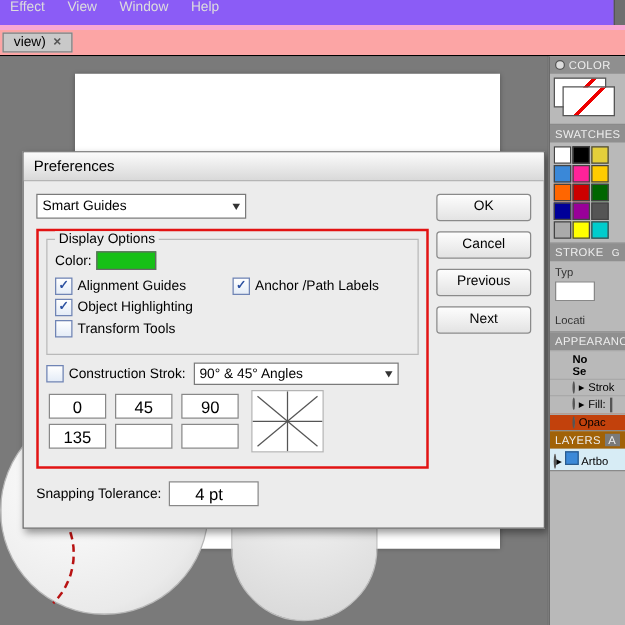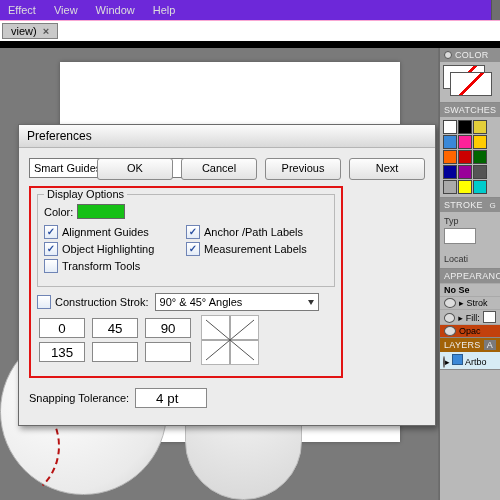--- a/index.html
+++ b/index.html
@@ -1,18 +1,18 @@
 <!DOCTYPE html>
 <html><head>
 <meta charset="utf-8">
 <style>
   body{margin:0;font-family:Tahoma,Arial,sans-serif;font-size:11px;background:#4a4a4a;overflow:hidden}
-  .menubar{height:20px;background:#6d28d9;color:#ddd;display:flex;align-items:center;padding-left:8px;border-bottom:1px solid #f9a8d4}
+  .menubar{height:20px;background:#8b5cf6;color:#ddd;display:flex;align-items:flex-start;padding-left:8px;border-bottom:4px solid #f9a8d4}
   .menubar span{margin-right:18px}
-  .tabbar{height:20px;background:#ffffff;display:flex;align-items:center;border-bottom:7px solid #000000}
+  .tabbar{height:20px;background:#fca5a5;display:flex;align-items:center;border-bottom:1px solid #000000}
   .tab{background:#c9c9c9;border:1px solid #808080;padding:1px 8px;margin-left:2px;display:flex;align-items:center}
   .tab .close{margin-left:6px;color:#555;font-weight:bold}
   .workspace{position:relative;height:460px;background:#6f6f6f}
   .canvas-area{position:absolute;left:0;top:0;width:438px;height:460px;background:#7a7a7a}
   .artboard{position:absolute;left:60px;top:14px;width:340px;height:380px;background:#fff;box-shadow:0 0 4px rgba(0,0,0,.3)}
   .baseball{position:absolute;left:0;top:280px;width:165px;height:165px;border-radius:50%;background:radial-gradient(circle at 35% 35%,#fff,#eaeaea 70%,#cfcfcf);border:1px solid #b8b8b8}
   .stitch{position:absolute;width:110px;height:110px;border:2px solid transparent;border-radius:50%}
   .s1{left:-55px;top:60px;border-right:2px dashed #b81212}
   .s2{left:110px;top:-5px;border-left:2px dashed #b81212}
   .mouse{position:absolute;left:185px;top:300px;width:115px;height:150px;border-radius:55px 55px 65px 65px;background:radial-gradient(circle at 50% 30%,#f5f5f5,#d6d6d6);border:1px solid #bdbdbd}
@@ -33,35 +33,35 @@
   .cb.checked:after{content:"✓";font-size:10px;color:#2a4fa0;font-weight:bold;line-height:10px}
   .opts{display:flex}
   .col{width:50%}
   .angles-dd{width:154px;height:16px;border:1px solid #7a7a7a;background:#fff;display:flex;align-items:center;justify-content:space-between;padding:0 4px;margin-left:6px}
   .angle-in{width:40px;height:16px;border:1px solid #888;background:#fff;text-align:center;margin:2px}
   .angle-grid{display:inline-block}
   .star{width:56px;height:48px;border:1px solid #b4b4b4;margin-left:8px;position:relative;background:#fff}
   .star svg{width:100%;height:100%}
   .snap{margin-top:8px}
   .snap .angle-in{text-align:left;padding-left:20px}
-  .btncol{position:absolute;right:10px;top:10px;display:flex;flex-direction:row;gap:8px}
+  .btncol{position:absolute;right:10px;top:10px;display:flex;flex-direction:column;gap:8px}
   .btn{width:74px;height:20px;border:1px solid #8a8a8a;background:linear-gradient(#fdfdfd,#e3e3e3);border-radius:3px;text-align:center;line-height:18px}
   
   .panels{position:absolute;right:0;top:0;width:60px;height:460px;background:#b9b9b9;border-left:1px solid #6b6b6b;display:flex;flex-direction:column}
   .panel{border-bottom:1px solid #8a8a8a}
   .phead{background:#8f8f8f;color:#eee;font-size:9px;padding:2px 4px;display:flex;align-items:center;gap:3px;letter-spacing:.3px}
   .dot{width:6px;height:6px;border-radius:50%;background:#ddd;border:1px solid #555}
   .colorbox{height:34px;position:relative;padding:3px}
   .slashbox{width:40px;height:22px;border:1px solid #555;background:linear-gradient(135deg,#fff 48%,#e00 48% 54%,#fff 54%);position:relative}
   .slashbox:after{content:"";position:absolute;left:6px;top:6px;width:40px;height:22px;border:1px solid #555;background:linear-gradient(135deg,#fff 48%,#e00 48% 54%,#fff 54%)}
   .swatchgrid{display:flex;flex-wrap:wrap;gap:1px;padding:3px}
   .sw{width:12px;height:12px;border:1px solid #444}
   .stroke-body{padding:4px;font-size:9px;color:#333}
   .miniline{width:30px;height:14px;border:1px solid #888;background:#fff;margin:2px 0}
-  .appear-row{display:flex;align-items:flex-end;gap:3px;padding:1px 4px;border-top:1px solid #a9a9a9;font-size:9px}
+  .appear-row{display:flex;align-items:flex-start;gap:3px;padding:1px 18px;border-top:1px solid #a9a9a9;font-size:9px}
   .eye{width:10px;height:8px;border:1px solid #555;border-radius:50%;background:#ddd}
   .chip{width:12px;height:10px;border:1px solid #555;background:#fff}
   .ekick{position:absolute;right:0;top:0;width:8px;height:20px;background:#6f6f6f;border-left:1px solid #555}
   .layers-body{padding:2px 3px;font-size:9px;background:#d7ecf5}
   .bluebox{width:9px;height:9px;background:#3b89d8;border:1px solid #2a5b8d;display:inline-block;margin-right:2px}
 </style>
 </head>
 <body>
 
 <div class="menubar">
@@ -116,24 +116,20 @@
                 </div>
               <div class="row">
                   <span class="cb"></span>
                   <span>Transform Tools</span>
                 </div>
             </div>
             <div class="col">
               <div class="row">
                   <span class="cb checked"></span>
                   <span>Anchor /Path Labels</span>
-                </div>
-              <div class="row">
-                  <span class="cb checked"></span>
-                  <span>Measurement Labels</span>
                 </div>
             </div>
           </div>
         </div>
 
         <div class="row">
           <span class="cb"></span>
           <span>Construction Strok:</span>
           <div class="angles-dd">
             <span>90° &amp; 45° Angles</span>

